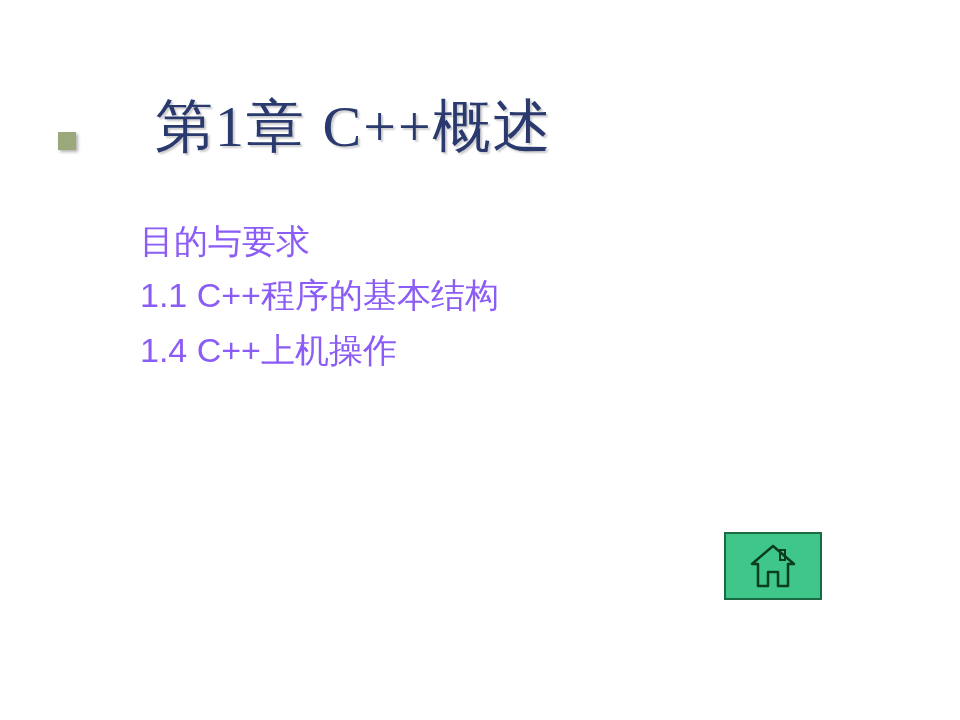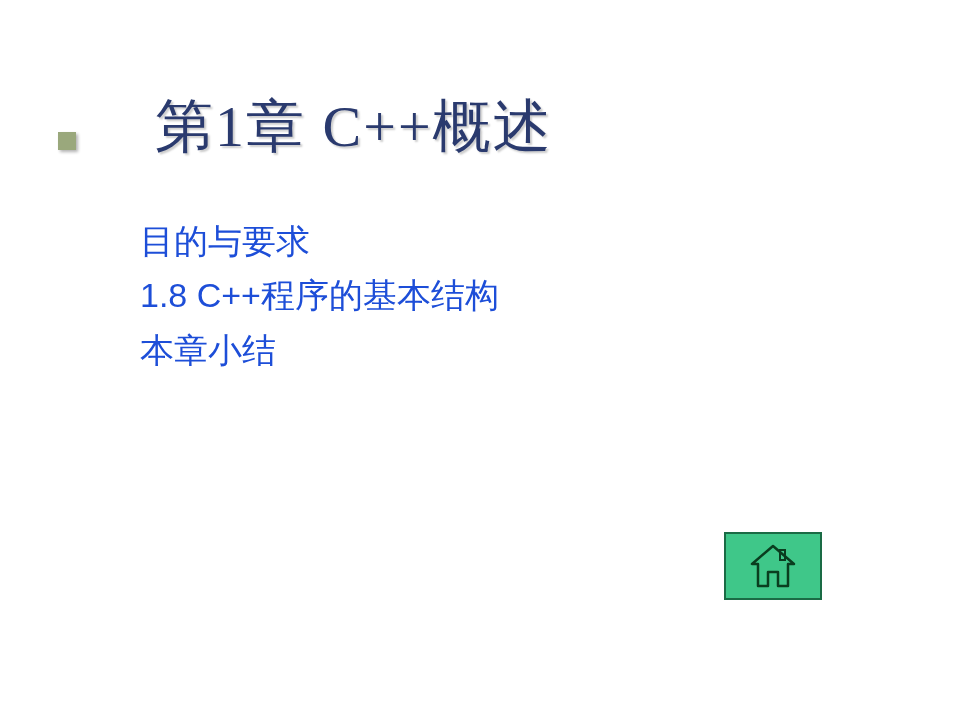--- a/index.html
+++ b/index.html
@@ -38,21 +38,21 @@
       margin-top: 28px;
       letter-spacing: 2px;
       text-shadow: 2px 2px 2px rgba(0,0,0,0.2);
     }
     .content {
       margin-top: 48px;
       margin-left: 80px;
     }
     .content-line {
       font-size: 34px;
-      color: #1d4ed8;
+      color: #8b5cf6;
       line-height: 1.6;
       font-family: "SimHei", "黑体", Arial, sans-serif;
     }
     .home-button {
       position: absolute;
       right: 138px;
       bottom: 120px;
       width: 98px;
       height: 68px;
       background: #3fc789;
@@ -69,22 +69,22 @@
   </style>
 </head>
 <body>
 
 <div class="slide">
   <div class="bullet-square"></div>
   <h1 class="title">第1章  C++概述</h1>
 
   <div class="content">
     <div class="content-line">目的与要求</div>
-    <div class="content-line">1.8  C++程序的基本结构</div>
-    <div class="content-line">本章小结</div>
+    <div class="content-line">1.1  C++程序的基本结构</div>
+    <div class="content-line">1.4  C++上机操作</div>
   </div>
 
   <div class="home-button">
     <svg class="home-icon" viewBox="0 0 50 48">
       <path d="M 25 4 L 4 22 L 10 22 L 10 44 L 20 44 L 20 30 L 30 30 L 30 44 L 40 44 L 40 22 L 46 22 Z" fill="none" stroke="#0a3d1f" stroke-width="2.5" stroke-linejoin="round"></path>
       <rect x="32" y="8" width="5" height="10" fill="none" stroke="#0a3d1f" stroke-width="2"></rect>
     </svg>
   </div>
 </div>
 

